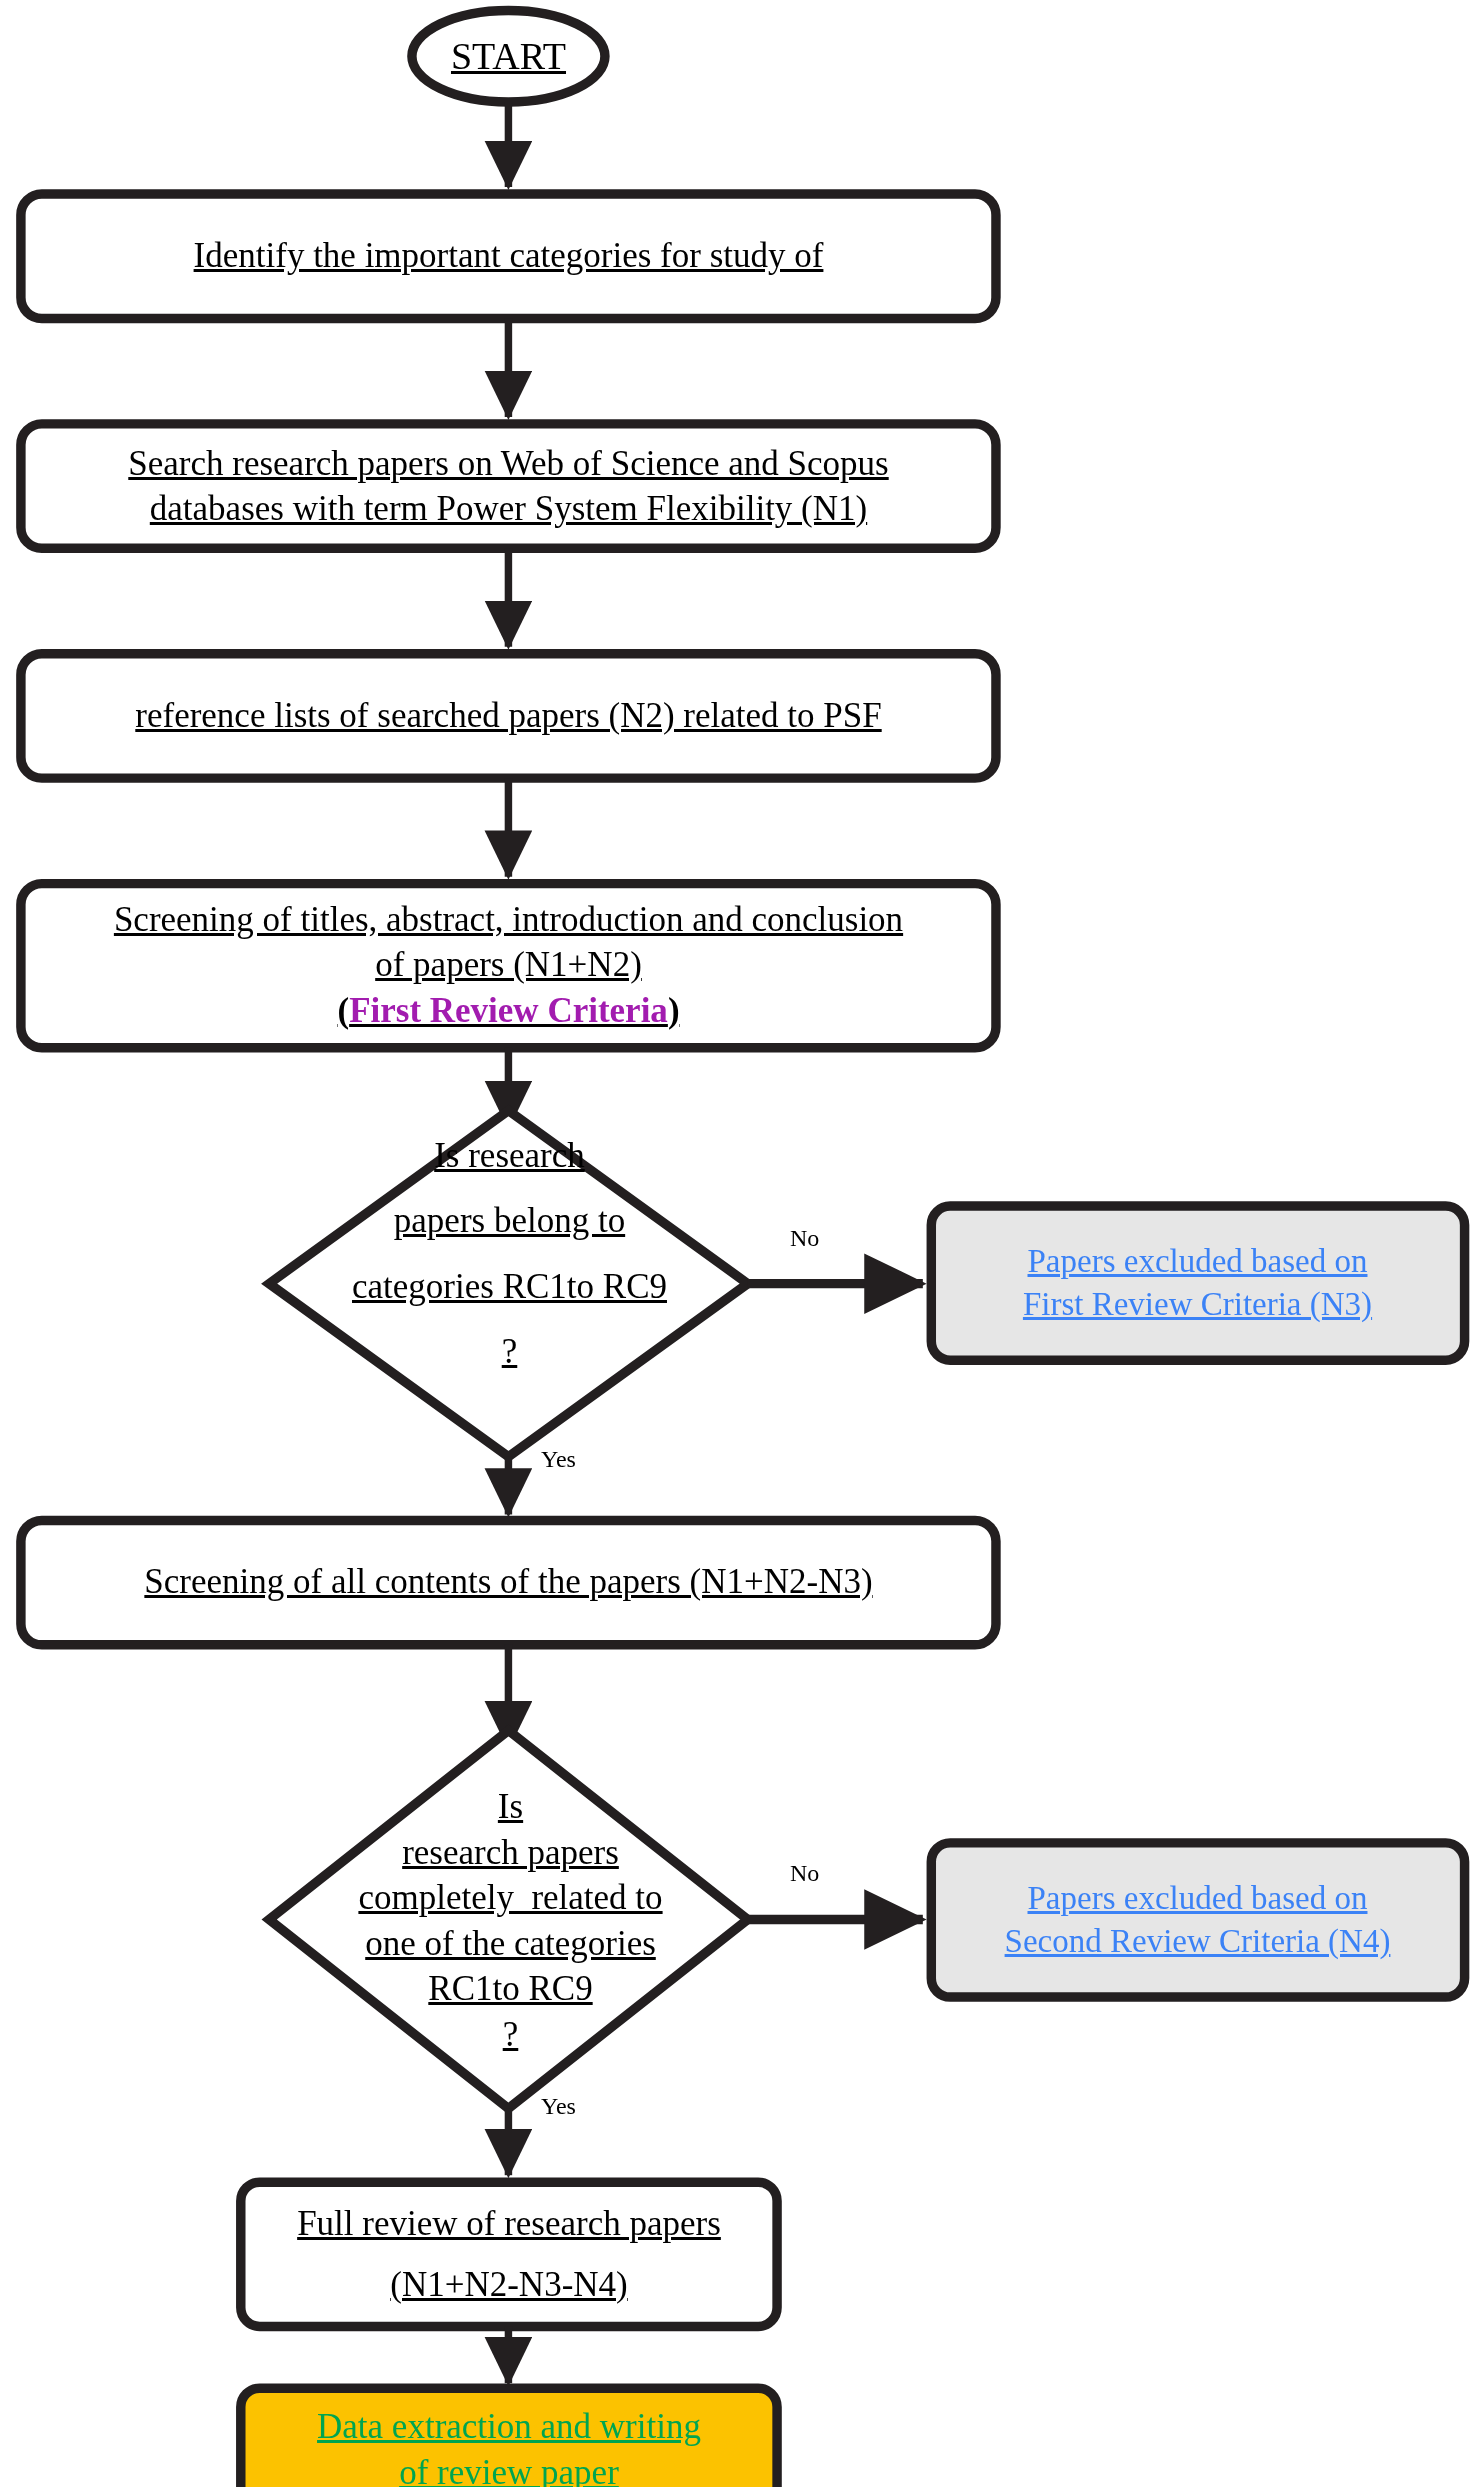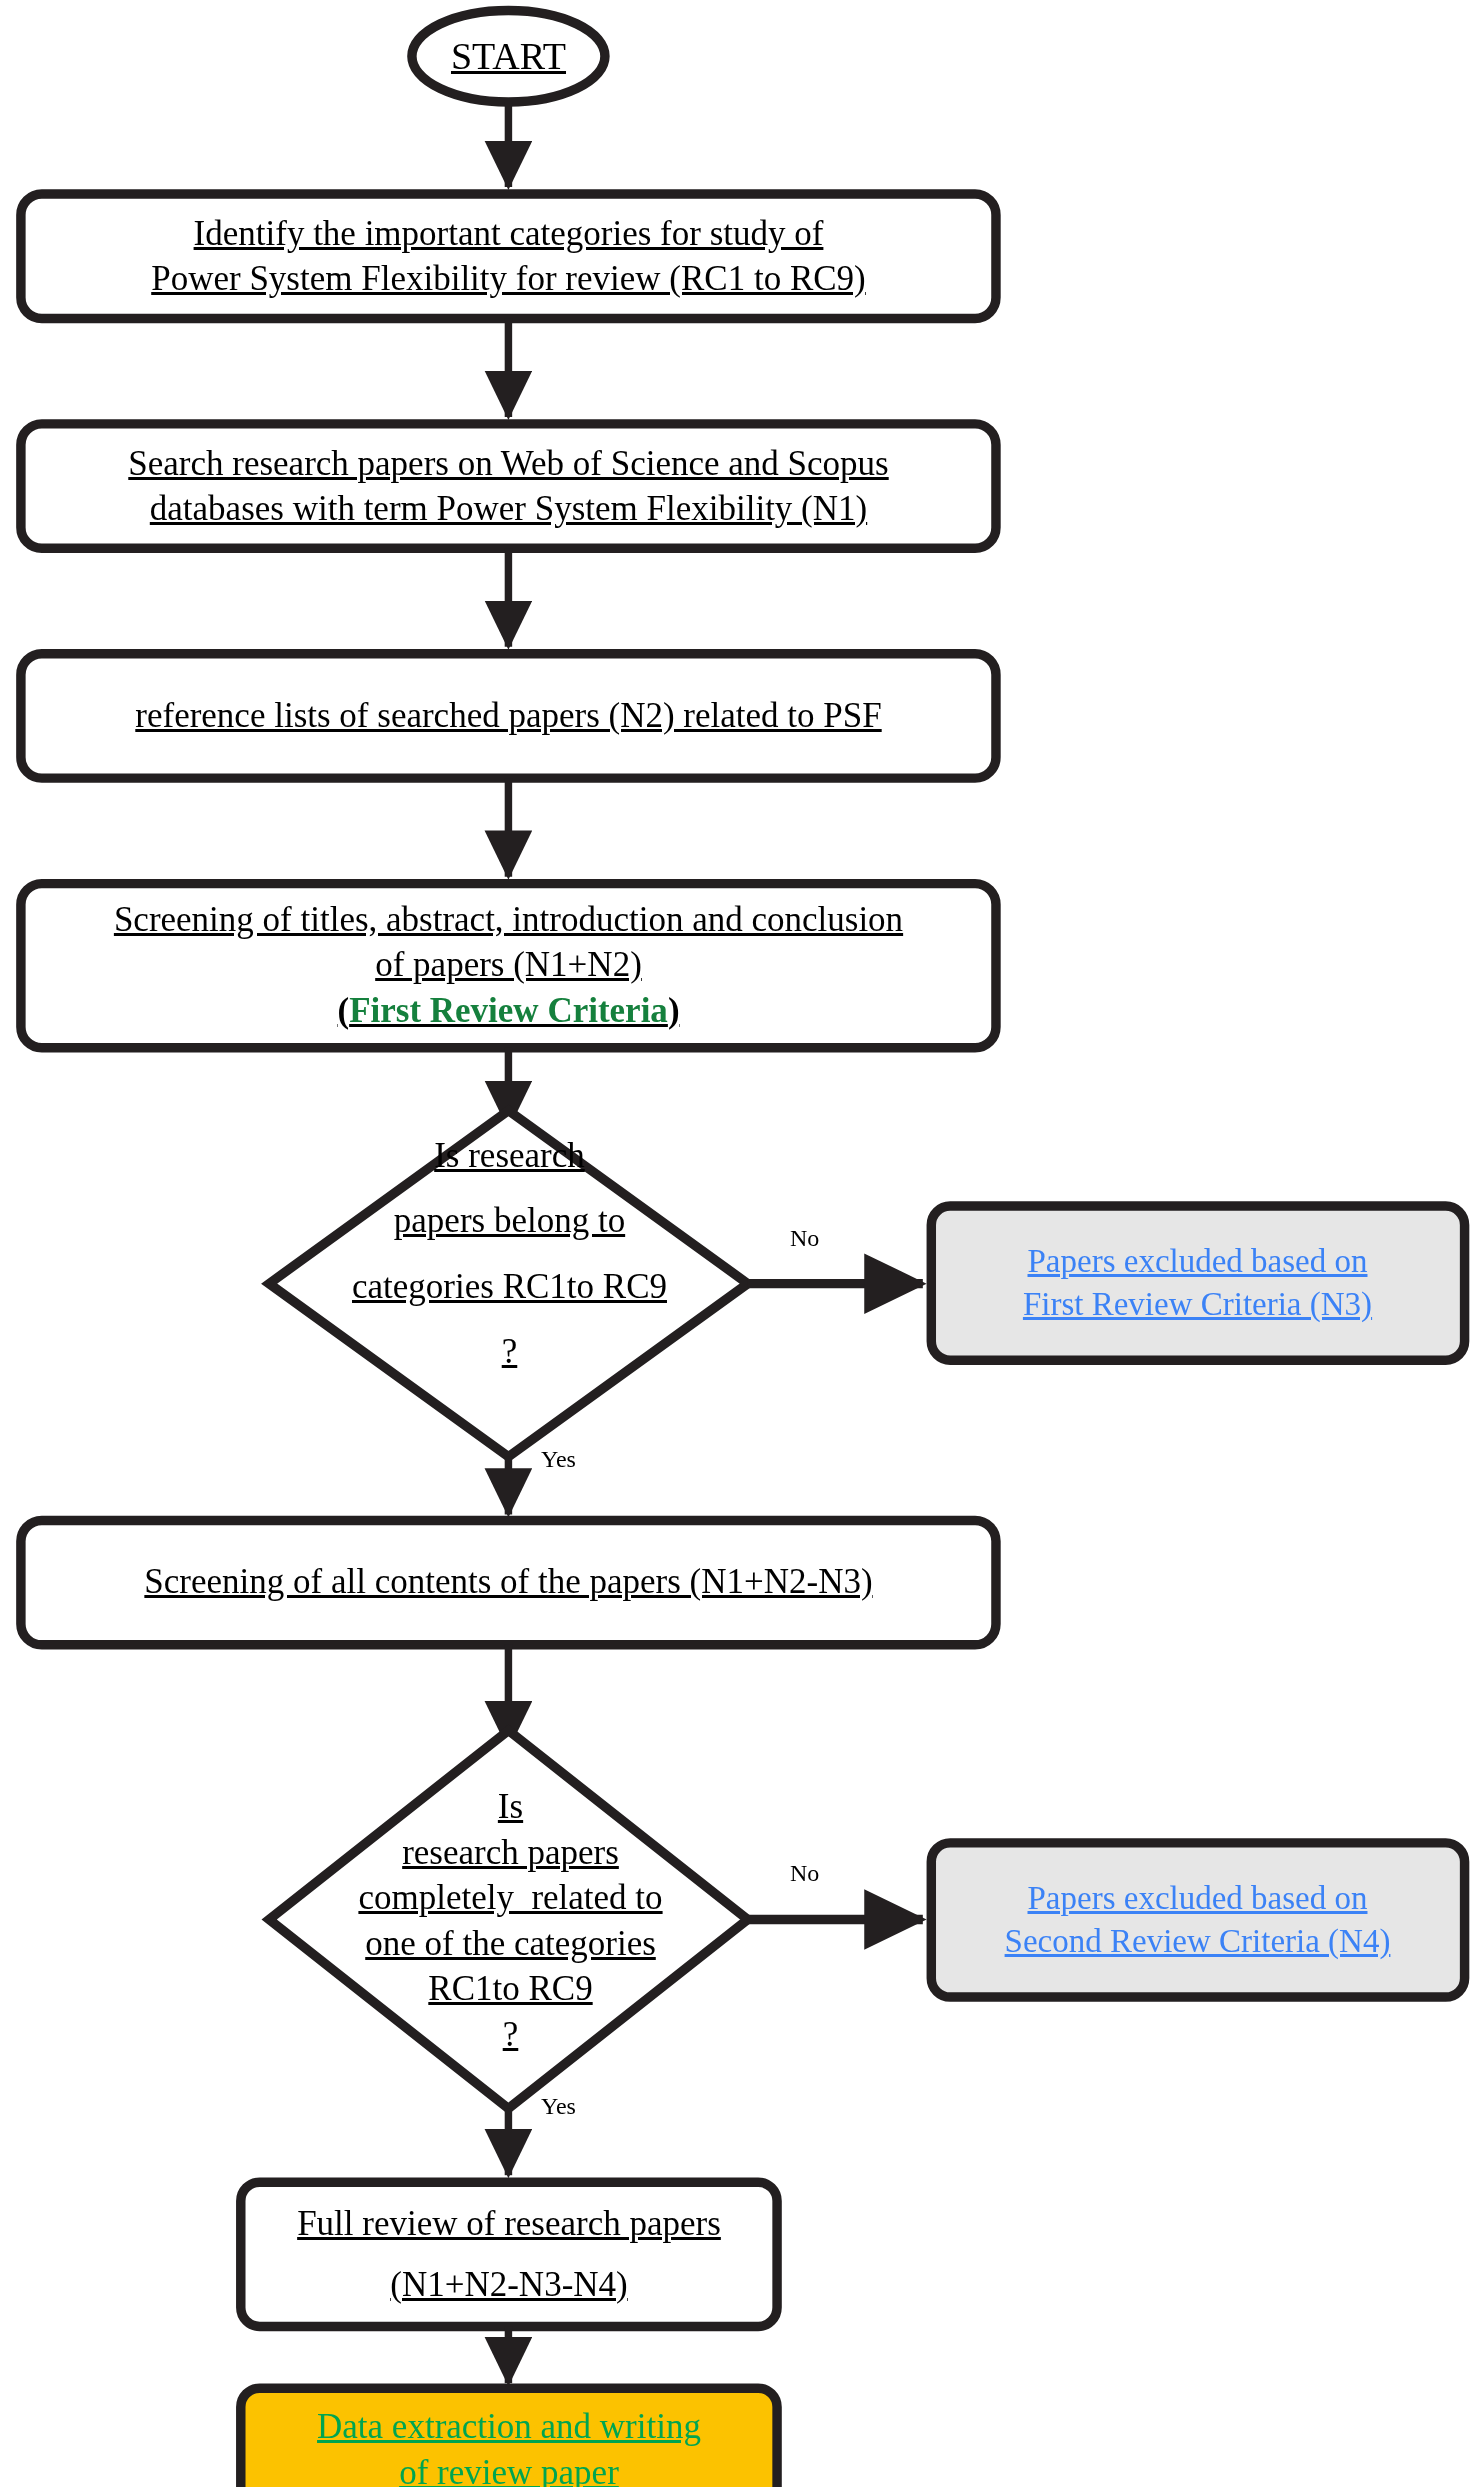--- a/index.html
+++ b/index.html
@@ -37,21 +37,21 @@
     text-decoration: underline;
   }
   .node-text .ln { display: block; white-space: pre; }
 
   .t-start   { font-size: 38px; }
   .t-process { font-size: 35px; }
   .t-decision{ font-size: 35px; }
   .t-excl    { font-size: 33px; color: #3b82f6; }
   .t-final   { font-size: 35px; color: #00A550; }
 
-  .crit { color: #15803d; font-weight: bold; }
+  .crit { color: #a21caf; font-weight: bold; }
   .paren { color: #000000; font-weight: bold; }
 
   .edge-label {
     position: absolute;
     font-size: 24px;
     color: #000000;
     white-space: nowrap;
   }
 </style>
 </head>
@@ -112,21 +112,20 @@
 
     <rect x="484" y="4800" width="1078" height="248" rx="38" ry="38" fill="#FCC200" stroke="#231F20" stroke-width="19"></rect>
   </svg>
 
   <div class="node-text t-start" style="left:412px; top:10.4px; width:193px; height:92px;">
     <span class="ln">START</span>
   </div>
 
   <div class="node-text t-process" style="left:21px; top:194px; width:975px; height:124px;">
     <span class="ln">Identify the important categories for study of</span>
-    <span class="ln">Power System Flexibility for review (RC1 to RC9)</span>
   </div>
 
   <div class="node-text t-process" style="left:21px; top:424px; width:975px; height:124px;">
     <span class="ln">Search research papers on Web of Science and Scopus</span>
     <span class="ln">databases with term Power System Flexibility (N1)</span>
   </div>
 
   <div class="node-text t-process" style="left:21px; top:654px; width:975px; height:124px;">
     <span class="ln">reference lists of searched papers (N2) related to PSF</span>
   </div>

